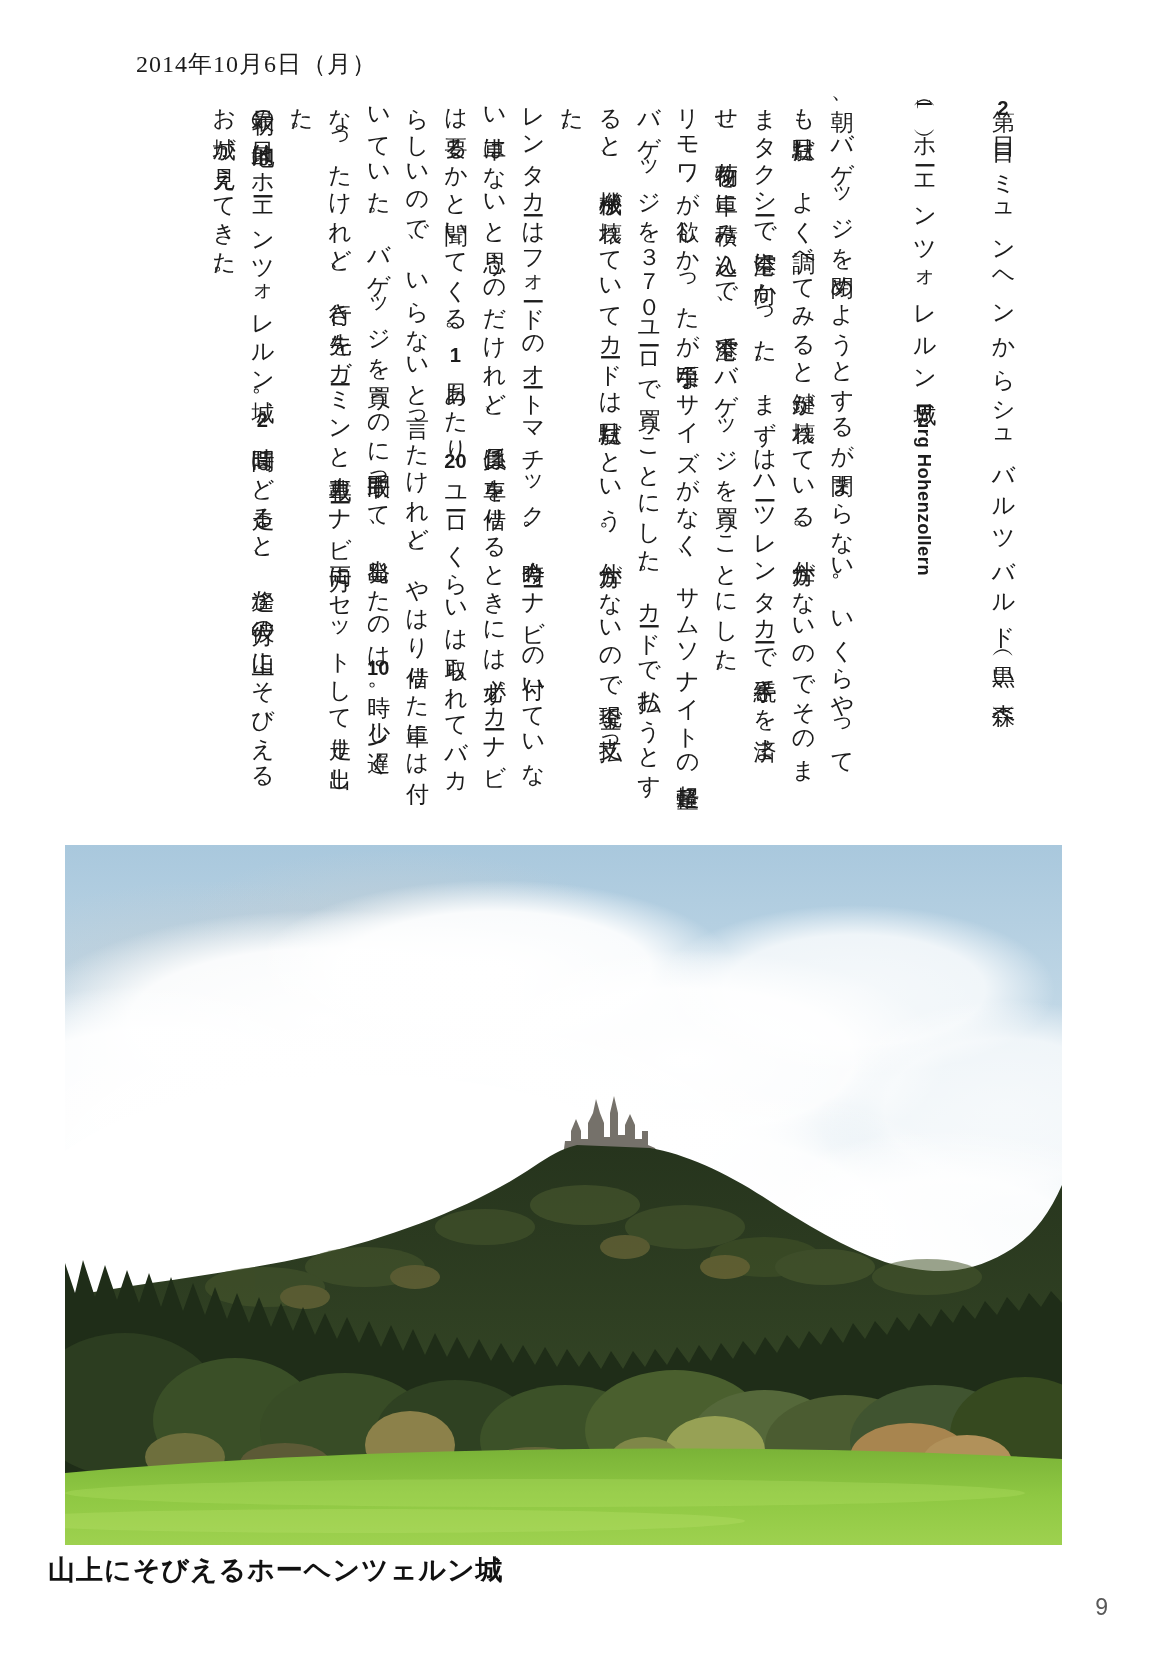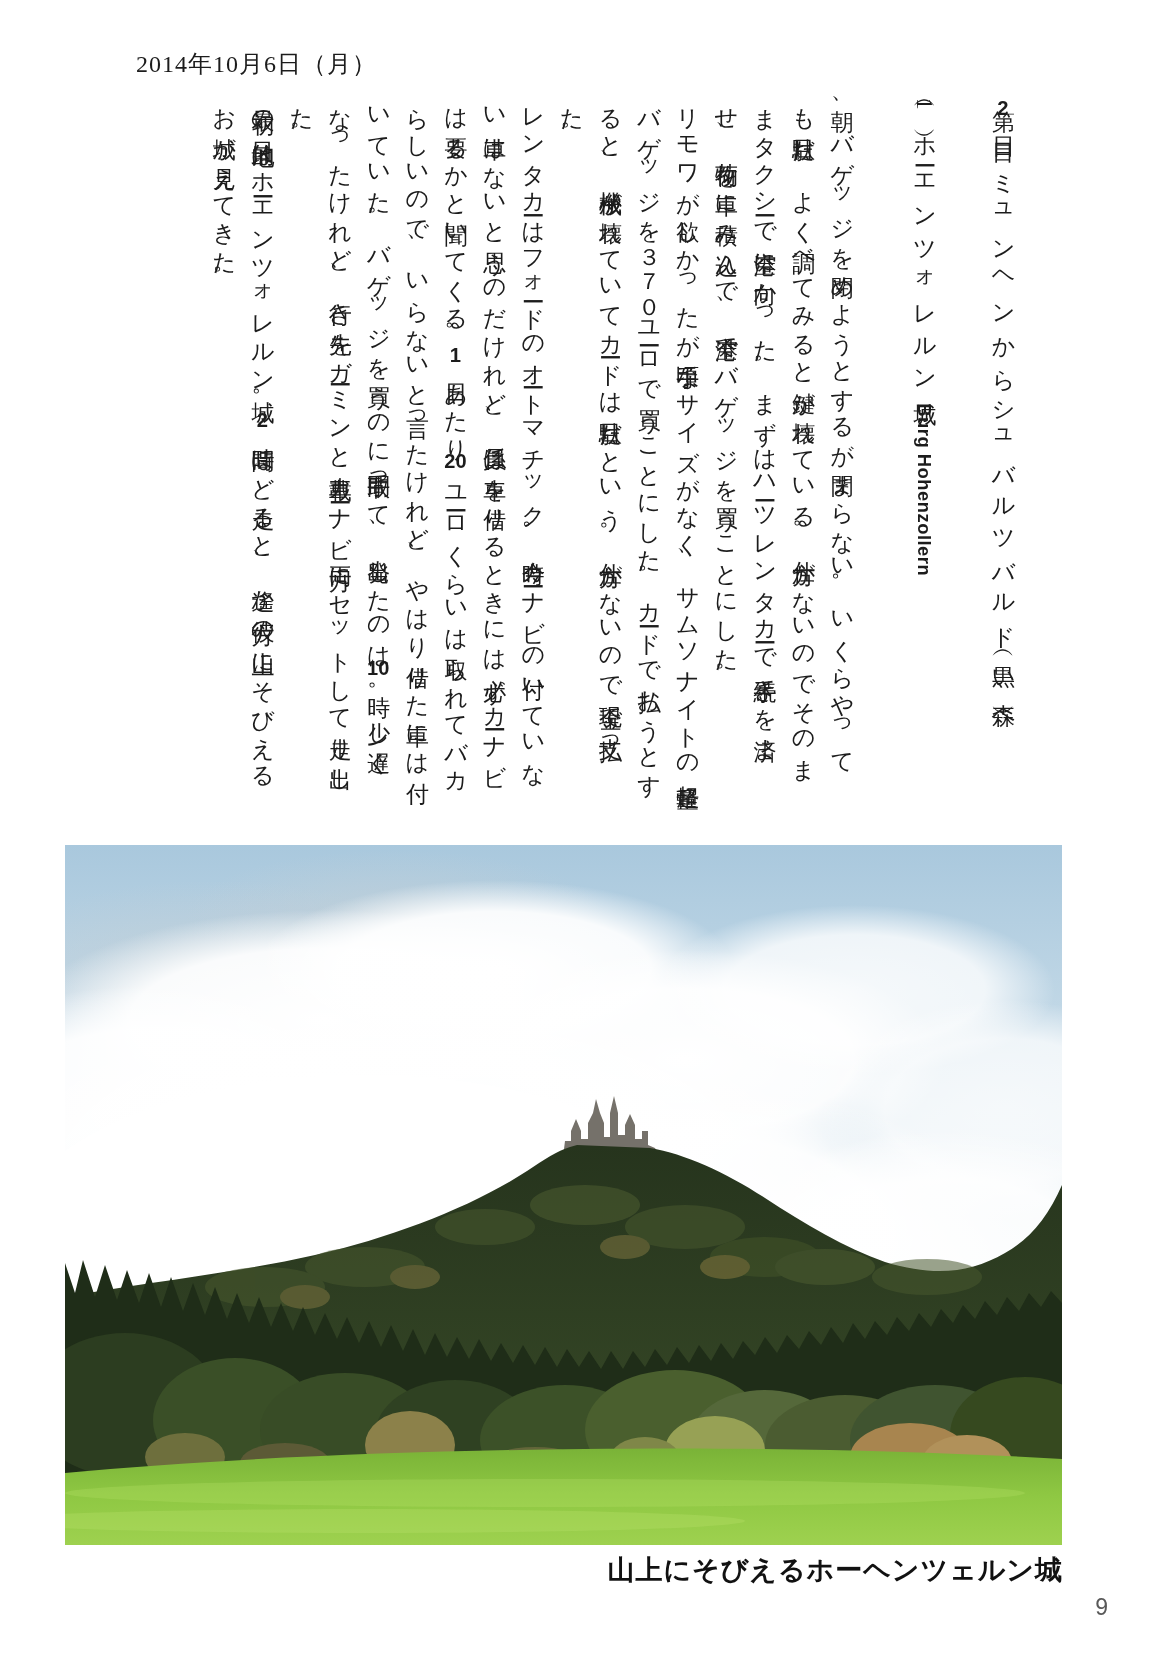--- a/index.html
+++ b/index.html
@@ -28,21 +28,21 @@
   }
   .latin{
     font-family:"Liberation Sans","DejaVu Sans",sans-serif;
     font-weight:bold;font-size:0.80em;letter-spacing:0.5px;
   }
   .photo{
     position:absolute;left:65px;top:845px;width:997px;height:700px;
   }
   .photo svg{display:block;width:100%;height:100%;}
   .caption{
-    position:absolute;left:66px;top:1552px;width:997px;text-align:right;
+    position:absolute;left:48px;top:1552px;width:997px;text-align:left;
     font-family:"Liberation Sans","DejaVu Sans",sans-serif;
     font-weight:bold;font-size:27px;color:#111;letter-spacing:1px;
   }
   .pageno{
     position:absolute;right:52px;top:1594px;
     font-family:"Liberation Sans","DejaVu Sans",sans-serif;
     font-size:23px;color:#595959;
   }
 </style>
 </head>

